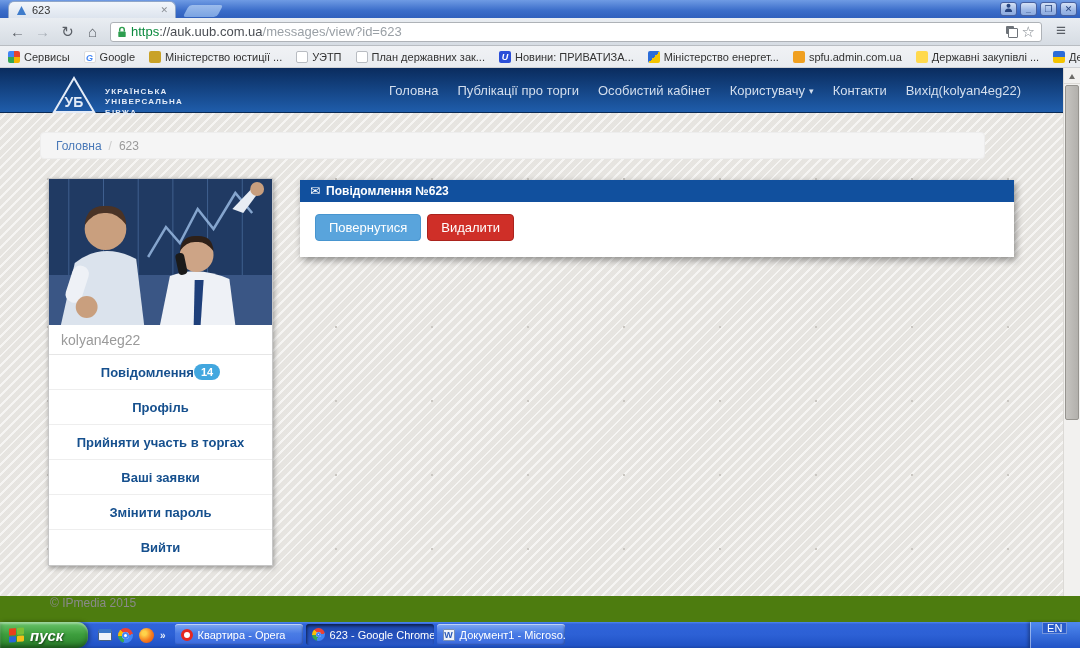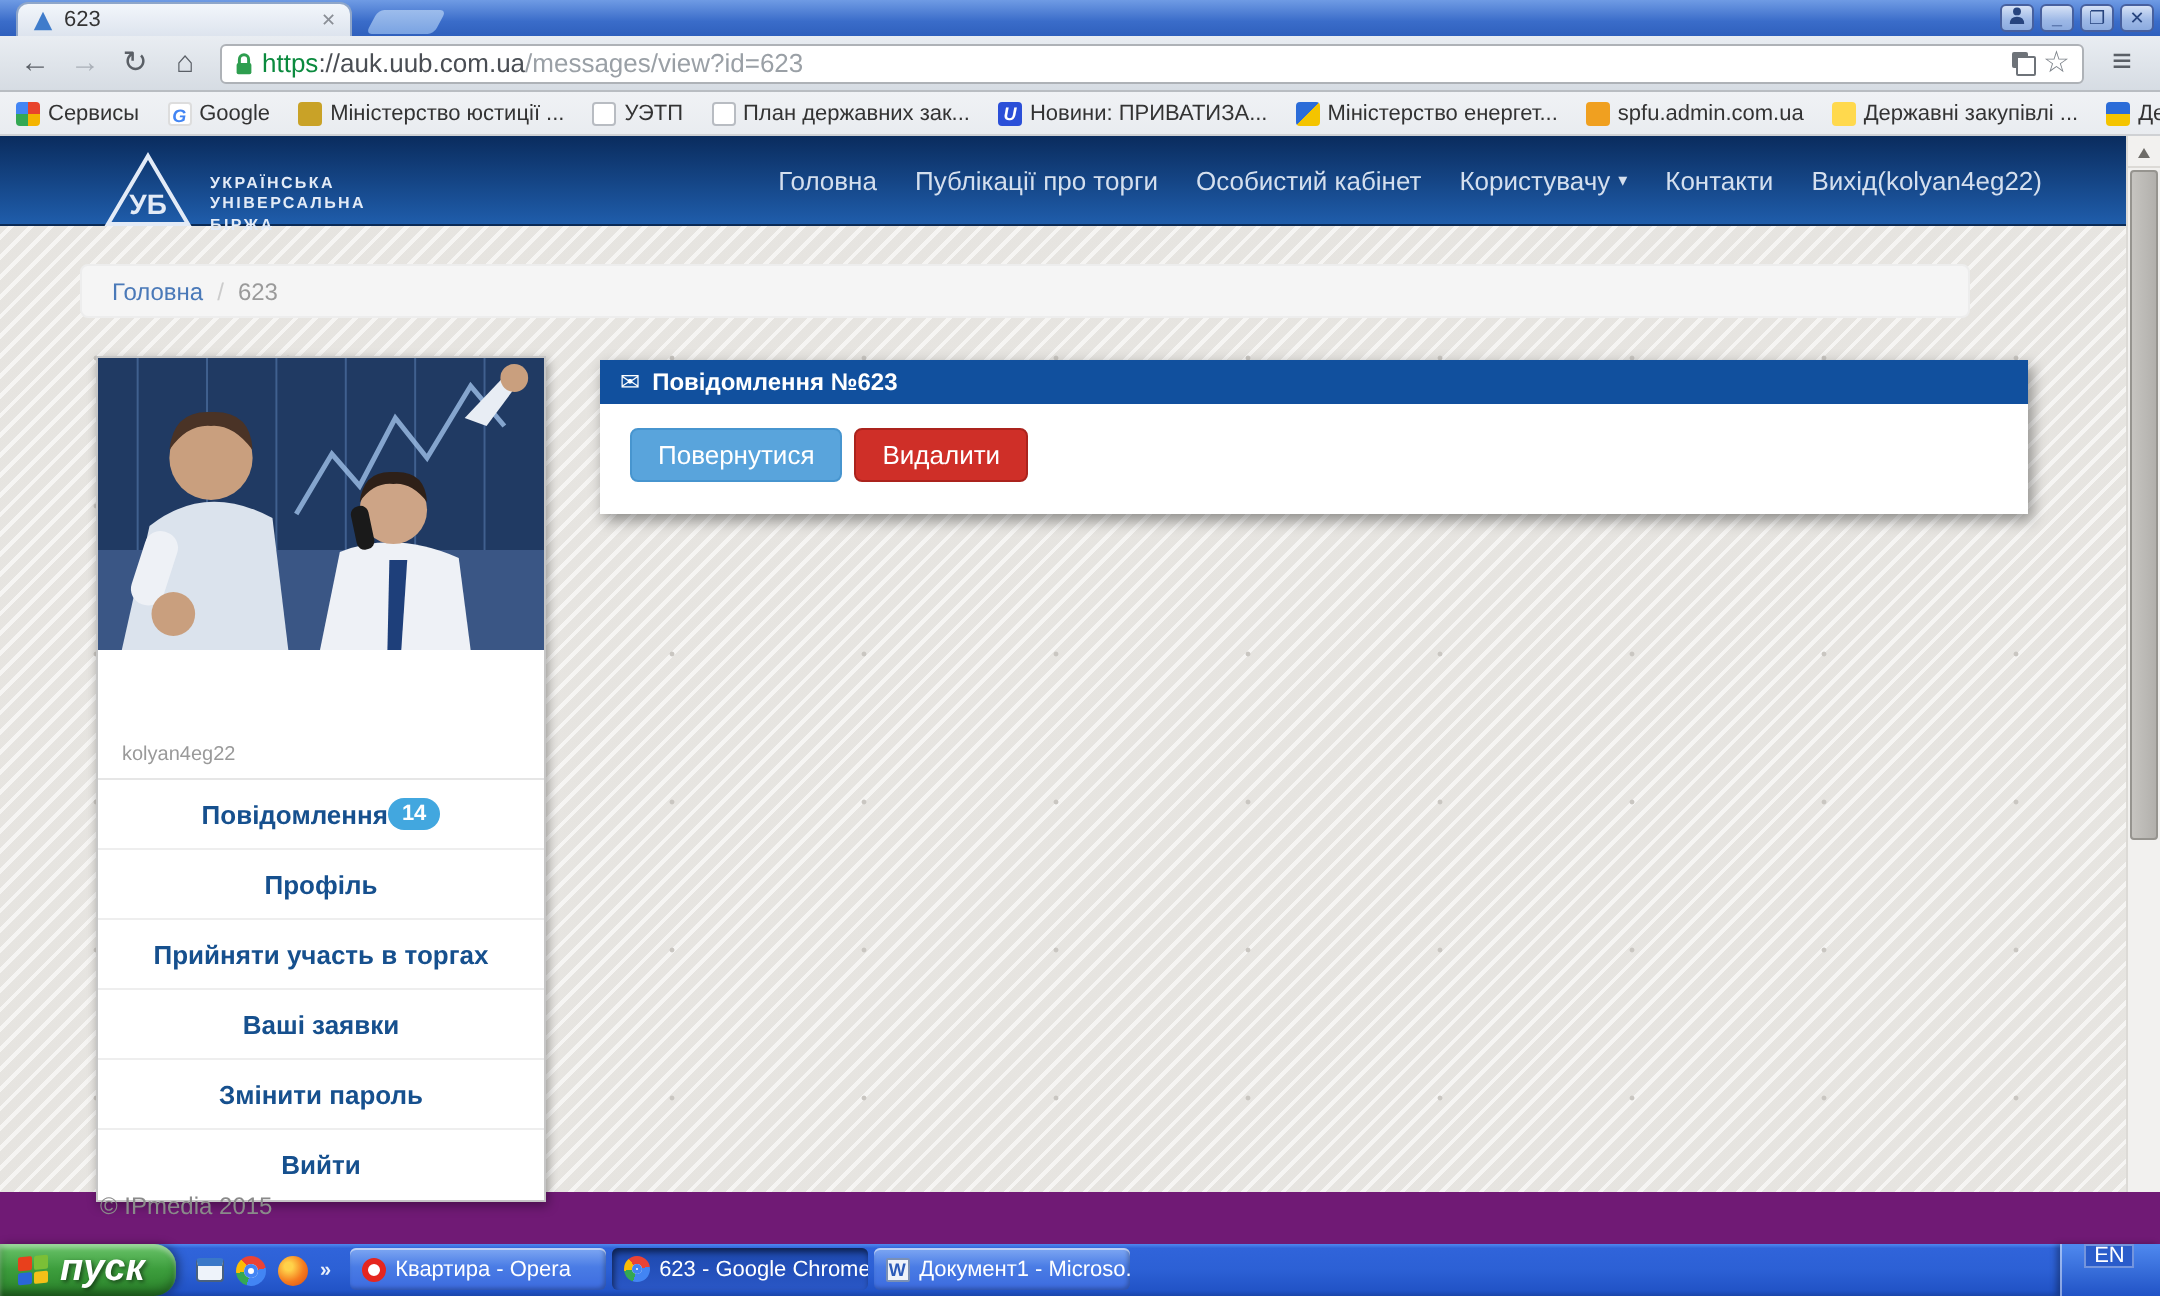--- a/index.html
+++ b/index.html
@@ -1,21 +1,21 @@
 <!DOCTYPE html>
 <html><head>
 <meta charset="utf-8">
 <style>
   * { margin:0; padding:0; box-sizing:border-box; }
   html,body { width:1080px; height:648px; overflow:hidden;
     font-family:"Liberation Sans","DejaVu Sans",sans-serif; background:#d8d8d8; }
   #stage { position:relative; width:1080px; height:648px; }
 
   
-  #window { position:absolute; inset:0 0 26px 0; background:#701a75; }
+  #window { position:absolute; inset:0 0 26px 0; background:#4d7c0f; }
 
   .titlebar { position:absolute; top:0; left:0; right:0; height:18px;
     background:linear-gradient(#6f9be4,#3a6cc9 60%,#2f60bd); }
   .tab { position:absolute; left:8px; top:1px; width:168px; height:17px;
     background:linear-gradient(#f2f6fb,#dde4ee); border:1px solid #8fa6c9; border-bottom:none;
     border-radius:6px 6px 0 0; display:flex; align-items:center; gap:5px; padding:0 7px;
     font-size:11px; color:#333; }
   .tab-label { flex:1; overflow:hidden; white-space:nowrap; }
   .tab-close { color:#8a8f96; font-size:9px; font-weight:bold; }
   .newtab { position:absolute; left:186px; top:5px; width:34px; height:12px;
@@ -82,21 +82,21 @@
   .breadcrumb { position:absolute; left:40px; top:64px; width:945px; height:27px;
     background:#f5f5f5; border:1px solid #ededed; border-radius:4px; display:flex;
     align-items:center; gap:7px; padding:0 15px; font-size:12px; }
   .bc-home { color:#4a79b8; }
   .bc-sep { color:#cccccc; }
   .bc-cur { color:#9a9a9a; }
 
   .sidebar { position:absolute; left:48px; top:110px; width:225px; background:#fff;
     border:1px solid #c6c6c6; box-shadow:1px 2px 5px rgba(0,0,0,.35); }
   .photo { display:block; width:100%; height:146px; }
-  .username { padding:7px 12px 6px; font-size:10px; color:#9a9a9a; border-bottom:1px solid #e6e6e6;margin-top:40px; }
+  .username { padding:7px 12px 6px; font-size:14px; color:#9a9a9a; border-bottom:1px solid #e6e6e6; }
   .smenu-item { display:flex; align-items:center; justify-content:center;
     height:35px; padding:0 12px; border-bottom:1px solid #eeeeee; font-size:13px;
     font-weight:bold; color:#16508e; }
   .smenu-item:last-child { border-bottom:none; }
   .badge { background:#42a7df; color:#fff; font-size:11px; font-weight:bold;
     padding:2px 7px; border-radius:10px; }
 
   .panel { position:absolute; left:300px; top:112px; width:714px; background:#fff;
     box-shadow:2px 3px 7px rgba(0,0,0,.4); }
   .panel-h { background:#11509e; color:#fff; font-size:12px; font-weight:bold;
@@ -119,21 +119,21 @@
   .sb-thumb { position:absolute; top:17px; left:1px; right:1px; height:335px;
     background:linear-gradient(90deg,#c6c4c0,#b2b0ac); border:1px solid #96948f; border-radius:2px; }
 
   
   .taskbar { position:absolute; left:0; right:0; bottom:0; height:26px; display:flex;
     background:linear-gradient(#4f89ef 0%,#3064da 8%,#2c60d5 50%,#2153c6 90%,#1a46ab 100%); }
   .start { flex:0 0 88px; display:flex; align-items:center; gap:6px; padding-left:9px;
     background:linear-gradient(#6cc56c,#3d9e3d 48%,#2f8a2f 85%,#267726);
     border-radius:0 11px 11px 0; box-shadow:inset 0 2px 2px rgba(255,255,255,.35),
       inset 0 -3px 5px rgba(0,0,0,.3), 2px 0 4px rgba(0,0,0,.35);
-    color:#fff; font-weight:bold; font-style:italic; font-size:19px;
+    color:#fff; font-weight:bold; font-style:italic; font-size:15px;
     text-shadow:1px 1px 2px rgba(0,0,0,.55); }
   .winflag { width:15px; height:14px; display:grid; grid-template:1fr 1fr / 1fr 1fr;
     gap:1px; transform:skewY(-5deg); }
   .winflag i { border-radius:1px; }
   .winflag i:nth-child(1){background:#e8401c;} .winflag i:nth-child(2){background:#7bbf36;}
   .winflag i:nth-child(3){background:#2a66d8;} .winflag i:nth-child(4){background:#f4c018;}
   .qlaunch { display:flex; align-items:center; gap:6px; padding:0 9px 0 10px; }
   .q-desktop { width:14px; height:12px; background:#eef3fa; border:1px solid #49617f;
     border-top:4px solid #3a78c8; border-radius:2px; }
   .q-more { color:#eaf0fa; font-size:10px; font-weight:bold; }

